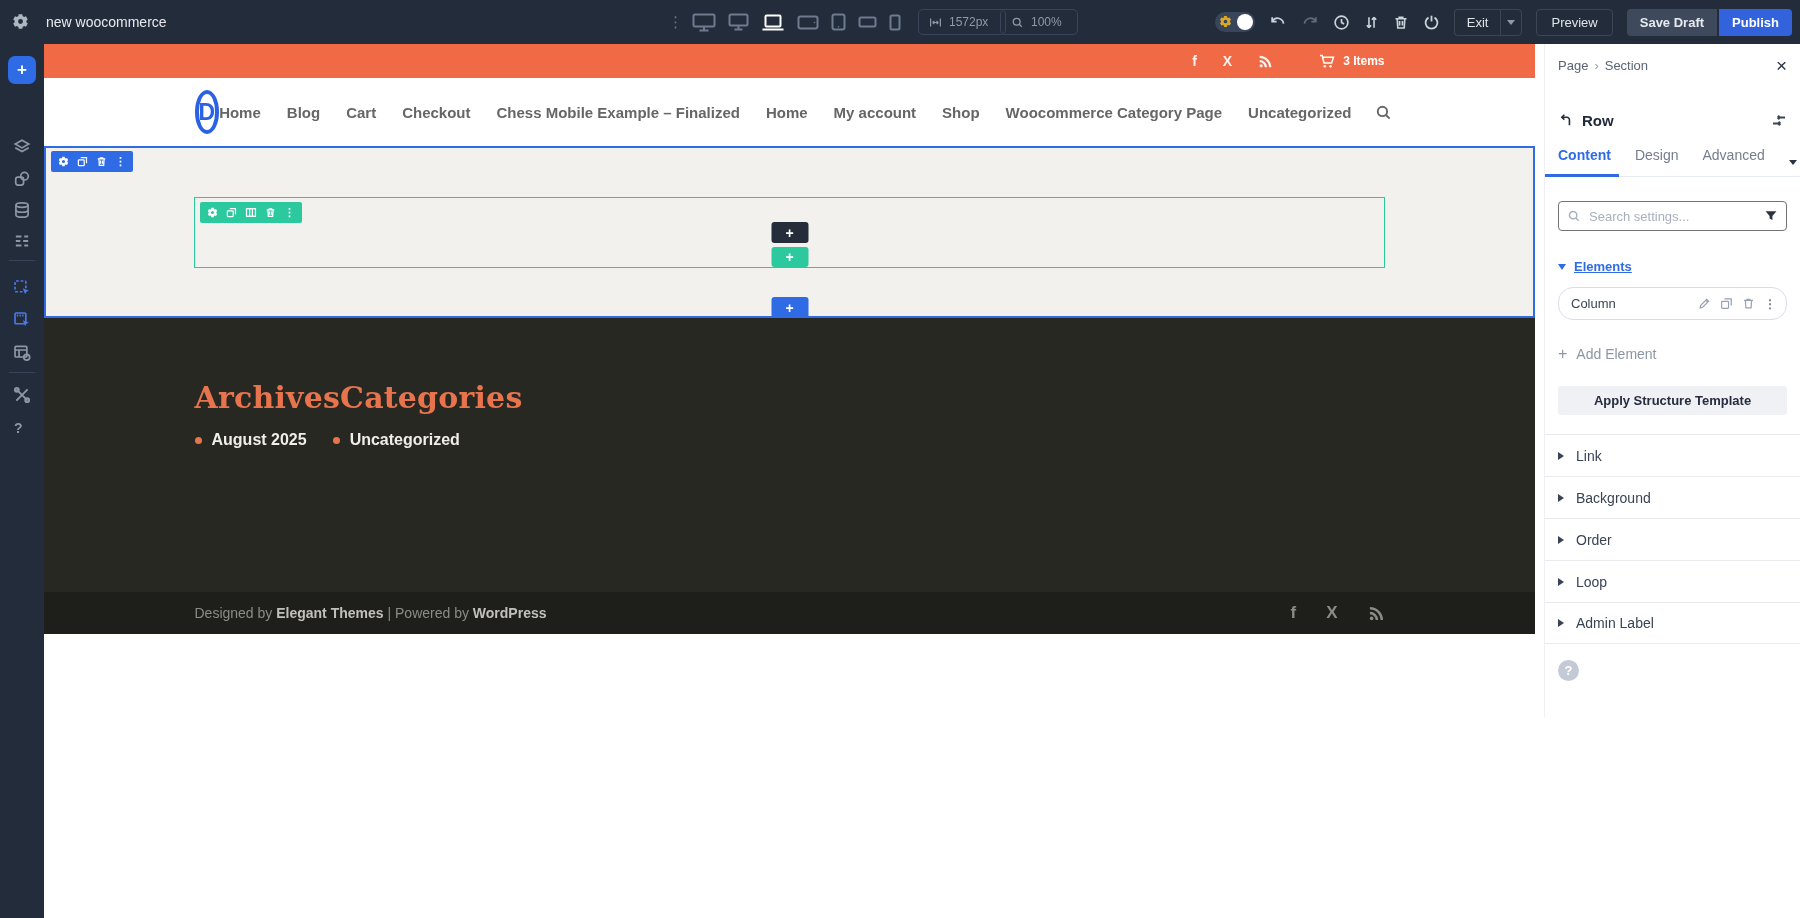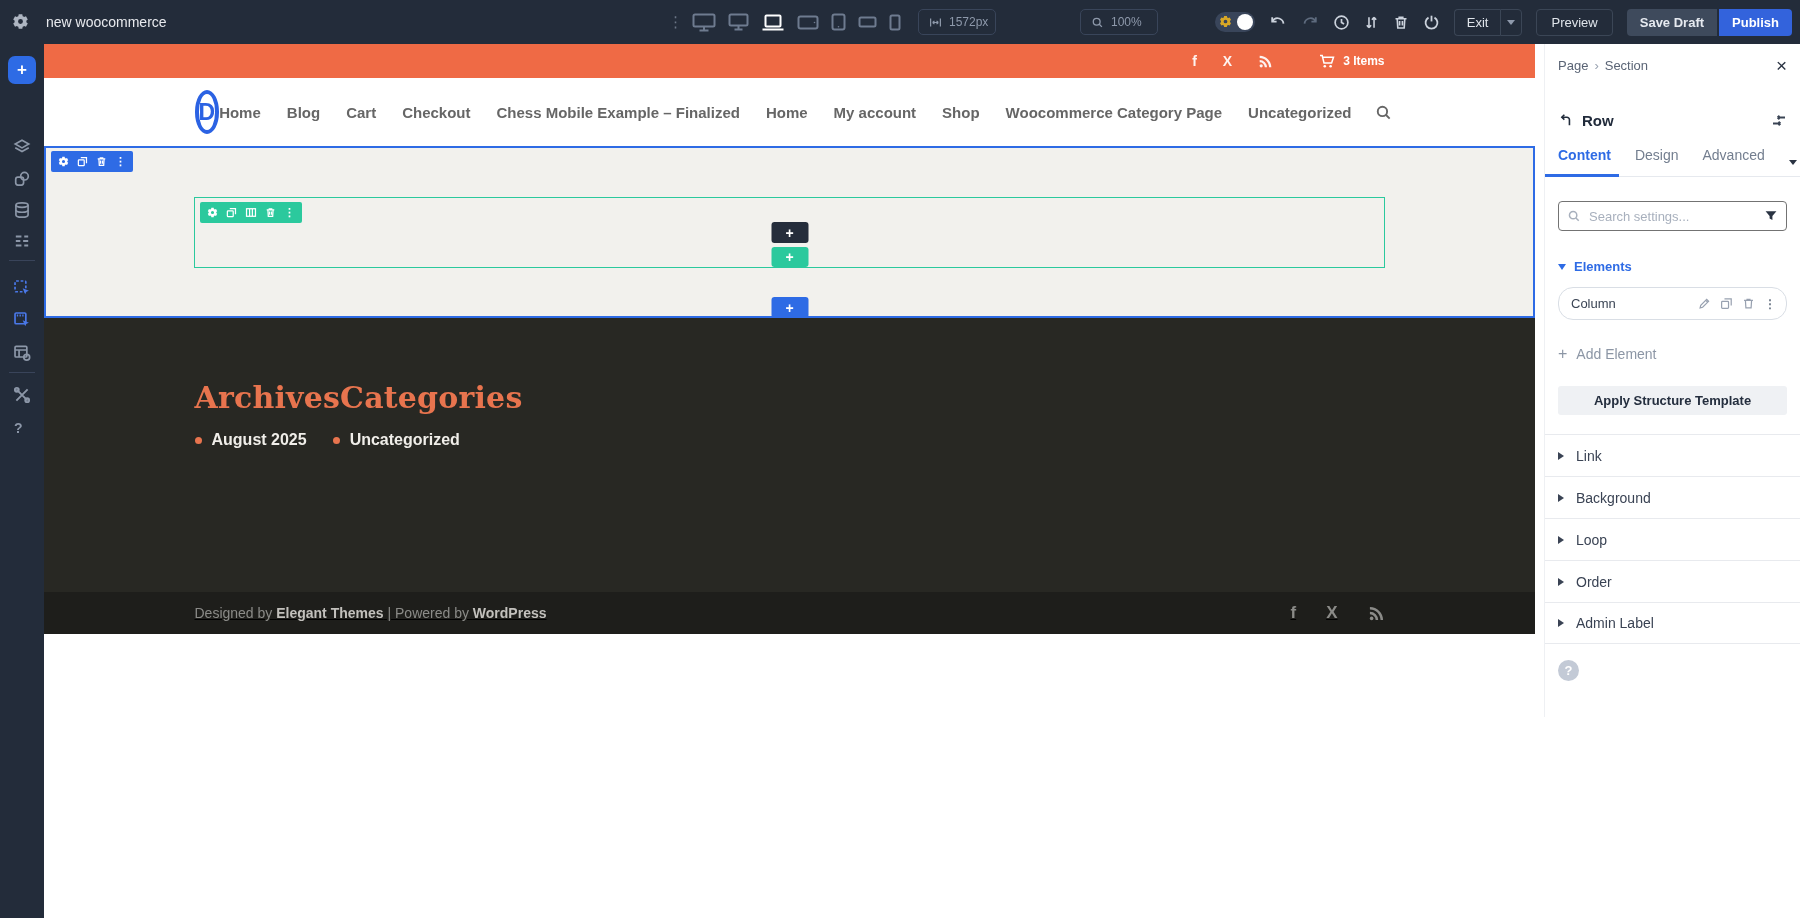--- a/index.html
+++ b/index.html
@@ -8,22 +8,22 @@
 
   
   .topbar { position:absolute; left:0; top:0; width:1800px; height:44px; background:var(--toolbar-bg); z-index:50; }
   .topbar .tb-gear { position:absolute; left:12px; top:13px; color:#AEB6C2; }
   .tb-title { position:absolute; left:46px; top:14px; font-size:14px; color:#E8EAEE; }
   .tb-dots { position:absolute; left:668px; top:11px; color:#6B7686; font-size:15px; letter-spacing:0; line-height:22px; }
   .devices { position:absolute; left:692px; top:0; height:44px; display:flex; align-items:center; gap:12px; }
   .dev { color:#6E7B8F; display:flex; align-items:center; }
   .dev.active { color:#FFFFFF; }
   .tb-box { position:absolute; top:9px; height:26px; border:1px solid #39455A; border-radius:5px; display:flex; align-items:center; gap:7px; padding:0 10px; color:#8E99AB; font-size:12px; }
-  .tb-box.width-box { left:918px; width:78px; }
-  .tb-box.zoom-box { left:1080px; width:78px; }
+  .tb-box.width-box { left:918px; width:88px; }
+  .tb-box.zoom-box { left:1000px; width:78px; }
   .tb-right { position:absolute; right:8px; top:0; height:44px; display:flex; align-items:center; gap:14px; }
   .toggle { width:40px; height:20px; border-radius:10px; background:#39455A; position:relative; display:flex; align-items:center; }
   .toggle .t-gear { position:absolute; left:4px; top:3px; color:#D9A826; }
   .toggle .knob { position:absolute; right:2px; top:2px; width:16px; height:16px; border-radius:50%; background:#fff; }
   .tb-icon { color:#CBD2DC; display:flex; align-items:center; }
   .tb-icon.dim { color:#5E6B7E; }
   .tb-btn { height:27px; border:1px solid #3B4656; border-radius:4px; color:#DFE4EA; font-size:13px; display:flex; align-items:center; padding:0 14px; background:transparent; }
   .exit-group { display:flex; align-items:stretch; height:27px; }
   .exit-main { border:1px solid #3B4656; border-right:none; border-radius:4px 0 0 4px; color:#DFE4EA; font-size:13px; display:flex; align-items:center; padding:0 12px; }
   .exit-caret { border:1px solid #3B4656; border-radius:0 4px 4px 0; width:22px; display:flex; align-items:center; justify-content:center; }
@@ -68,21 +68,21 @@
   .plus-teal { top:99px; background:var(--teal); height:20px; }
   .plus-blue { top:149px; background:var(--accent-blue); }
 
   .footerw { position:absolute; left:0; top:274px; width:1491px; height:274px; background:var(--footer-bg); }
   .fw-heading { font-family:"DejaVu Serif", serif; font-weight:700; font-size:30px; color:var(--footer-heading); padding-top:62px; letter-spacing:.2px; }
   .fw-links { list-style:none; display:flex; gap:26px; margin-top:16px; }
   .fw-links li { color:#F0EEE9; font-size:16px; font-weight:700; display:flex; align-items:center; gap:10px; }
   .fw-links li::before { content:""; width:7px; height:7px; border-radius:50%; background:var(--footer-heading); display:inline-block; }
 
   .bottombar { position:absolute; left:0; top:548px; width:1491px; height:42px; background:var(--footer-bottom-bg); }
-  .bottombar .inner { display:flex; align-items:center; justify-content:space-between;text-decoration:underline; }
+  .bottombar .inner { display:flex; align-items:center; justify-content:space-between; }
   .credits { font-size:14px; color:#8B8B88; }
   .credits b { color:#C2C0BC; }
   .bb-social { display:flex; align-items:center; gap:30px; color:#8B8B88; }
   .bb-social .glyph { font-size:17px; font-weight:700; }
 
   
   .panel { position:absolute; left:1544px; top:44px; width:256px; height:673px; background:#fff; border-left:1px solid #EEF0F3; z-index:45; }
   .p-pad { padding:0 13px; }
   .p-breadcrumb { display:flex; align-items:center; gap:6px; margin-top:14px; font-size:13px; color:#5A6475; }
   .p-breadcrumb .sep { color:#9AA3B2; }
@@ -94,21 +94,21 @@
   .p-tabs::after { content:""; position:absolute; left:-13px; right:-13px; bottom:0; height:1px; background:#E6E9EE; }
   .p-tab { font-size:14px; color:#737E8F; font-weight:500; position:relative; height:30px; display:flex; align-items:flex-start; }
   .p-tab.active { color:var(--accent-blue); font-weight:700; }
   .p-tab.active::after { content:""; position:absolute; left:-13px; right:-8px; bottom:0; height:3px; background:var(--accent-blue); z-index:1; }
   .tab-tools { margin-left:auto; display:flex; align-items:center; gap:8px; }
   .p-search { position:relative; margin-top:24px; }
   .p-search input { width:100%; height:30px; border:1px solid #737373; border-radius:4px; padding:0 30px 0 30px; font-size:13px; color:#3A4454; font-family:"Liberation Sans",sans-serif; }
   .p-search input::placeholder { color:#A8B0BD; }
   .p-search .mag { position:absolute; left:9px; top:8px; color:#A8B0BD; }
   .p-search .funnel { position:absolute; right:9px; top:8px; color:#2A3342; }
-  .p-elements-h { display:flex; align-items:center; gap:8px; margin-top:28px; color:var(--accent-blue); font-size:13px; font-weight:700; }
+  .p-elements-h { display:flex; align-items:center; gap:8px; margin-top:28px; color:var(--accent-blue); font-size:13px; font-weight:700;text-decoration:underline; }
   .tri-down { width:0; height:0; border-left:4px solid transparent; border-right:4px solid transparent; border-top:6px solid var(--accent-blue); }
   .el-card { margin-top:13px; height:33px; border:1px solid #D9DEE5; border-radius:15px; background:#fff; display:flex; align-items:center; padding:0 10px 0 12px; }
   .el-name { font-size:13px; color:#3A4454; }
   .el-actions { margin-left:auto; display:flex; align-items:center; gap:9px; color:#98A1B0; }
   .el-actions .mini-dots { color:#6B7686; font-size:12px; }
   .add-el { display:flex; align-items:center; gap:9px; margin-top:25px; color:#8C96A5; font-size:14px; font-weight:500; }
   .add-el .plus-glyph { font-size:16px; font-weight:400; }
   .apply-btn { margin-top:23px; height:29px; background:#EFF1F4; border-radius:3px; display:flex; align-items:center; justify-content:center; font-size:13px; font-weight:700; color:#242E3E; }
   .acc-list { margin-top:19px; }
   .acc-row { height:42px; border-top:1px solid #E8EAEE; display:flex; align-items:center; gap:12px; padding:0 13px; font-size:14px; font-weight:500; color:#3A4354; }
@@ -534,25 +534,25 @@
         <div class="acc-row">
         <span class="tri-right"></span>
         <span>Link</span>
       </div>
         <div class="acc-row">
         <span class="tri-right"></span>
         <span>Background</span>
       </div>
         <div class="acc-row">
         <span class="tri-right"></span>
-        <span>Loop</span>
+        <span>Order</span>
       </div>
         <div class="acc-row">
         <span class="tri-right"></span>
-        <span>Order</span>
+        <span>Loop</span>
       </div>
         <div class="acc-row">
         <span class="tri-right"></span>
         <span>Admin Label</span>
       </div>
       </div>
 
     <div class="p-help">?</div>
   </aside>
 

